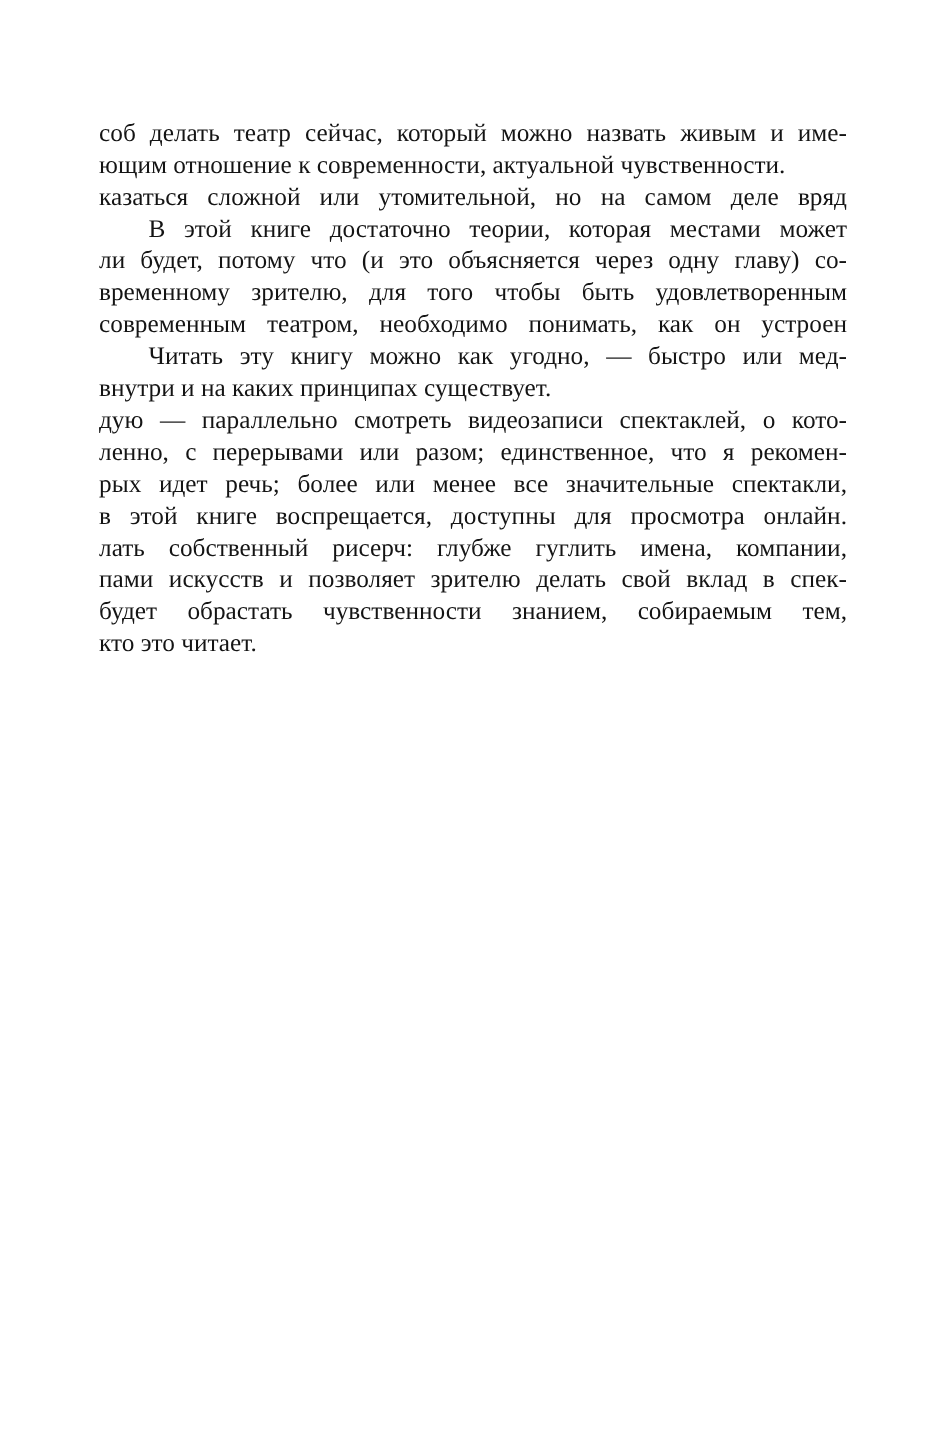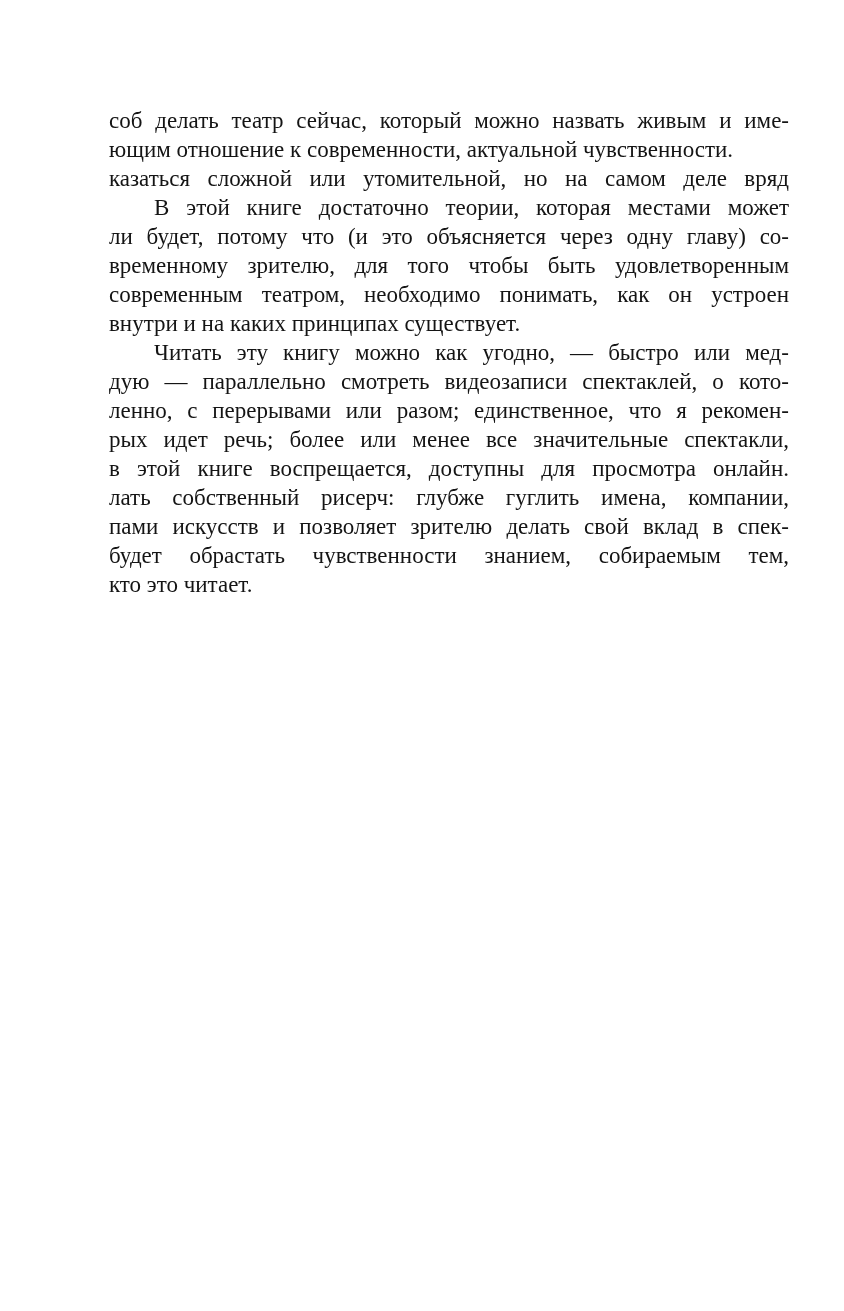--- a/index.html
+++ b/index.html
@@ -24,21 +24,20 @@
   .text-block {
     position: absolute;
     left: 90px;
     top: 106px;
     width: 680px;
     font-family: "Liberation Serif", "DejaVu Serif", serif;
     font-size: 23px;
     line-height: 29px;
     color: #141414;
     font-weight: 500;
-    margin-left: 19px;
   }
   .line {
     text-align: justify;
     text-align-last: justify;
     white-space: normal;
   }
   .line.last {
     text-align-last: left;
   }
   .line.indent {
@@ -50,22 +49,22 @@
 
 <div class="page">
   <div class="text-block">
       <div class="line">соб делать театр сейчас, который можно назвать живым и име-</div>
       <div class="line last">ющим отношение к современности, актуальной чувственности.</div>
       <div class="line">казаться сложной или утомительной, но на самом деле вряд</div>
       <div class="line indent">В этой книге достаточно теории, которая местами может</div>
       <div class="line">ли будет, потому что (и это объясняется через одну главу) со-</div>
       <div class="line">временному зрителю, для того чтобы быть удовлетворенным</div>
       <div class="line">современным театром, необходимо понимать, как он устроен</div>
+      <div class="line indent">Читать эту книгу можно как угодно, — быстро или мед-</div>
       <div class="line last">внутри и на каких принципах существует.</div>
-      <div class="line indent">Читать эту книгу можно как угодно, — быстро или мед-</div>
       <div class="line">дую — параллельно смотреть видеозаписи спектаклей, о кото-</div>
       <div class="line">ленно, с перерывами или разом; единственное, что я рекомен-</div>
       <div class="line">рых идет речь; более или менее все значительные спектакли,</div>
       <div class="line">в этой книге воспрещается, доступны для просмотра онлайн.</div>
       <div class="line">лать собственный рисерч: глубже гуглить имена, компании,</div>
       <div class="line">пами искусств и позволяет зрителю делать свой вклад в спек-</div>
       <div class="line">будет обрастать чувственности знанием, собираемым тем,</div>
       <div class="line last">кто это читает.</div>
     </div>
 </div>

